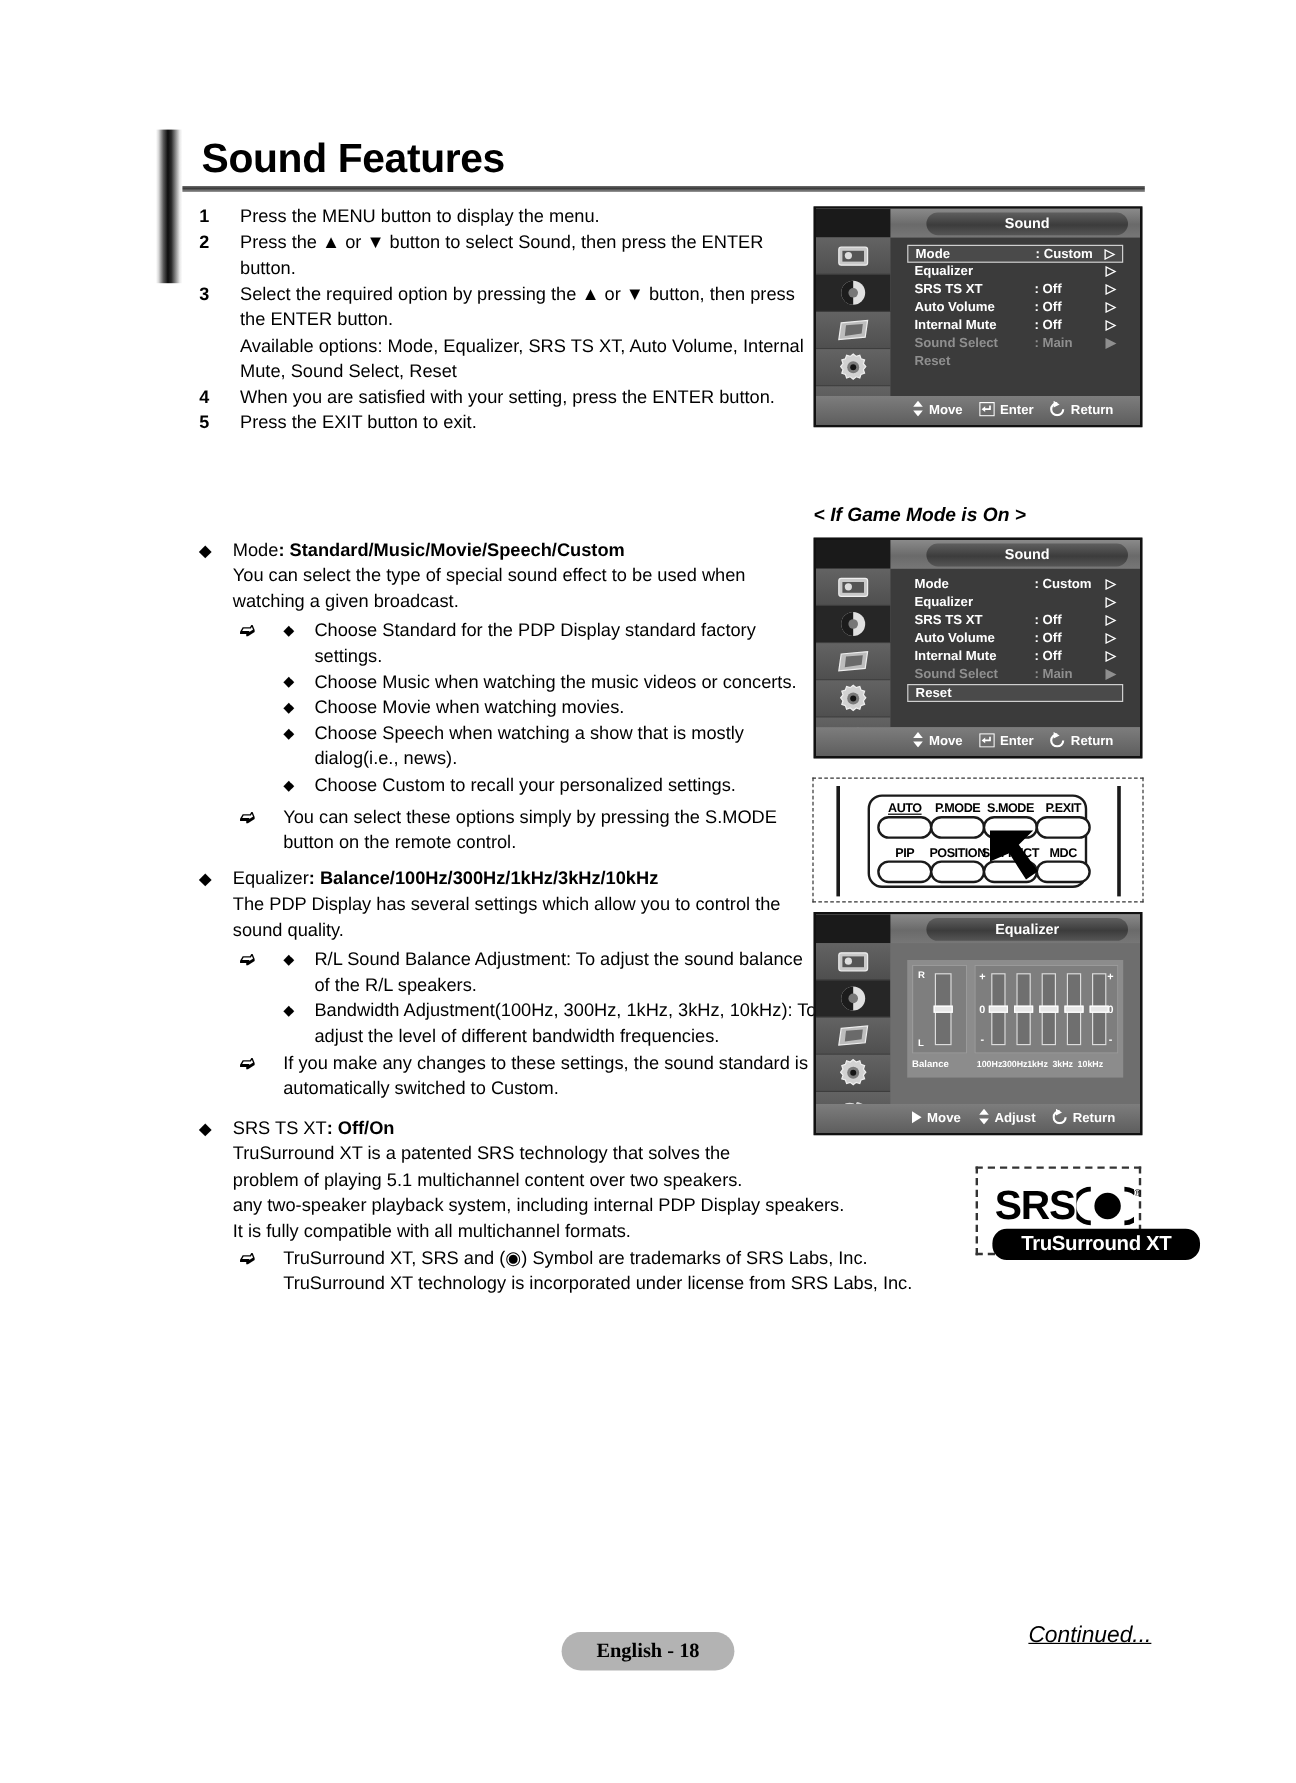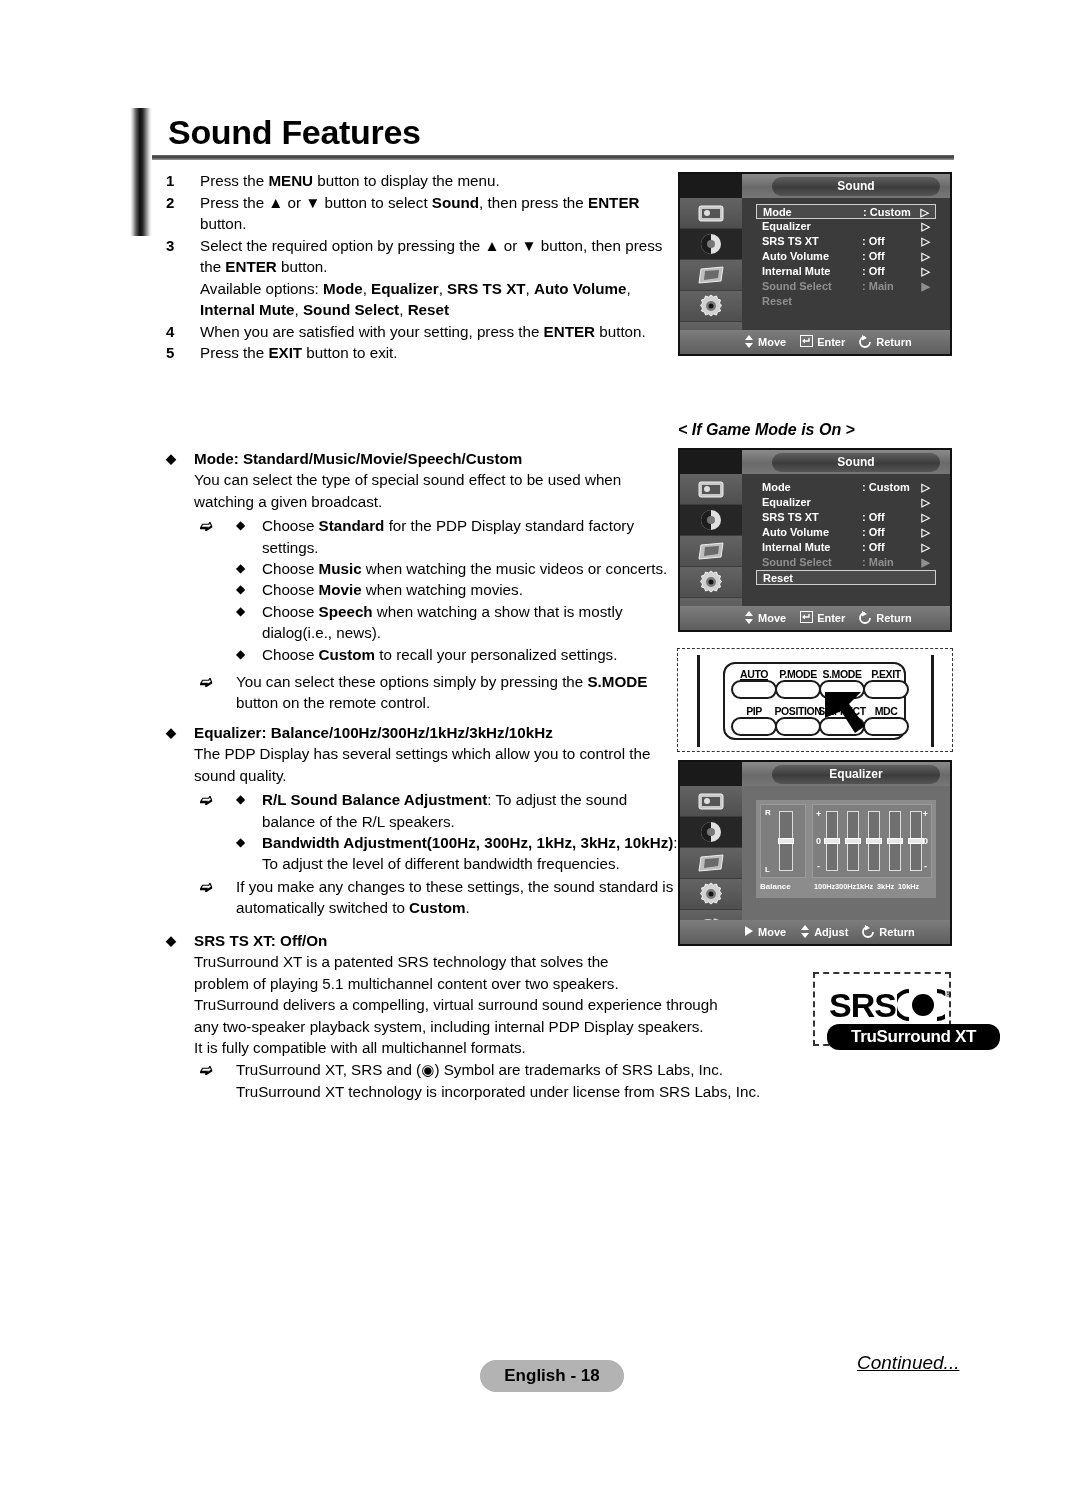--- a/index.html
+++ b/index.html
@@ -60,21 +60,21 @@
     margin-bottom: 0px;
   }
   .step-num {
     width: 34px;
     flex: 0 0 34px;
     font-weight: bold;
     font-size: 15px;
   }
   .step-txt { flex: 1 1 auto; }
 
-  b { font-weight: bold; text-align: right; }
+  b { font-weight: normal; text-align: right; }
 
   
   .feature-block {
     position: absolute;
     width: 516px;
     font-size: 15.2px;
     line-height: 21.4px;
   }
   .f-head {
     display: flex;
@@ -197,21 +197,21 @@
   }
   .osd-footer .hintrow {
     position: absolute;
     left: 64px; right: 6px; top: 3px;
     height: 18px;
     color: #fff;
     font-size: 11px;
     font-weight: bold;
     display: flex;
     align-items: center;
-    justify-content: flex-start;
+    justify-content: center;
     gap: 14px;
   }
   .hint { display: inline-flex; align-items: center; gap: 4px; white-space: nowrap; }
 
   
   .game-caption {
     position: absolute;
     font-size: 16px;
     font-weight: bold;
     font-style: italic;
@@ -442,21 +442,20 @@
 </div>
 
 <div class="feature-block" style="left:166px; top:930px; width:700px;">
   <div class="f-head">
     <span class="dia">◆</span>
     <span><b>SRS TS XT</b>: Off/On</span>
   </div>
   <div class="f-body" id="srs-body">
       <div>TruSurround XT is a patented SRS technology that solves the</div>
       <div>problem of playing 5.1 multichannel content over two speakers.</div>
-      <div>TruSurround delivers a compelling, virtual surround  sound experience through</div>
       <div>any two-speaker playback system, including internal PDP Display speakers.</div>
       <div>It is fully compatible with all multichannel formats.</div>
     </div>
   <div class="arrow-row" style="margin-top:1px;">
     <span class="arr">➫</span>
     <span class="arrow-text" id="srs-note">
         <div>TruSurround XT, SRS and (◉) Symbol are trademarks of SRS Labs, Inc.</div>
         <div>TruSurround XT technology is incorporated under license from SRS Labs, Inc.</div>
       </span>
   </div>
@@ -848,13 +847,13 @@
       <path d="M12 3 A14 14 0 0 0 12 31" stroke="#000" stroke-width="4" fill="none"></path>
       <circle cx="26" cy="17" r="11" fill="#000"></circle>
       <path d="M40 3 A14 14 0 0 1 40 31" stroke="#000" stroke-width="4" fill="none"></path>
     </svg>
     <span style="font-size:8px; align-self:flex-start; margin-top:2px;">®</span>
   </div>
   <div class="srs-pill">TruSurround XT</div>
 </div>
 
 <div class="continued" style="left:857px; top:1327px;margin-top:25px;">Continued...</div>
-<div class="page-badge" style="left:480px; top:1360px; width:144px; height:32px;">English - 18</div>
+<div class="page-badge" style="left:468px; top:1360px; width:144px; height:32px;font-family:Liberation Serif, serif;">English - 18</div>
 
 </body></html>

